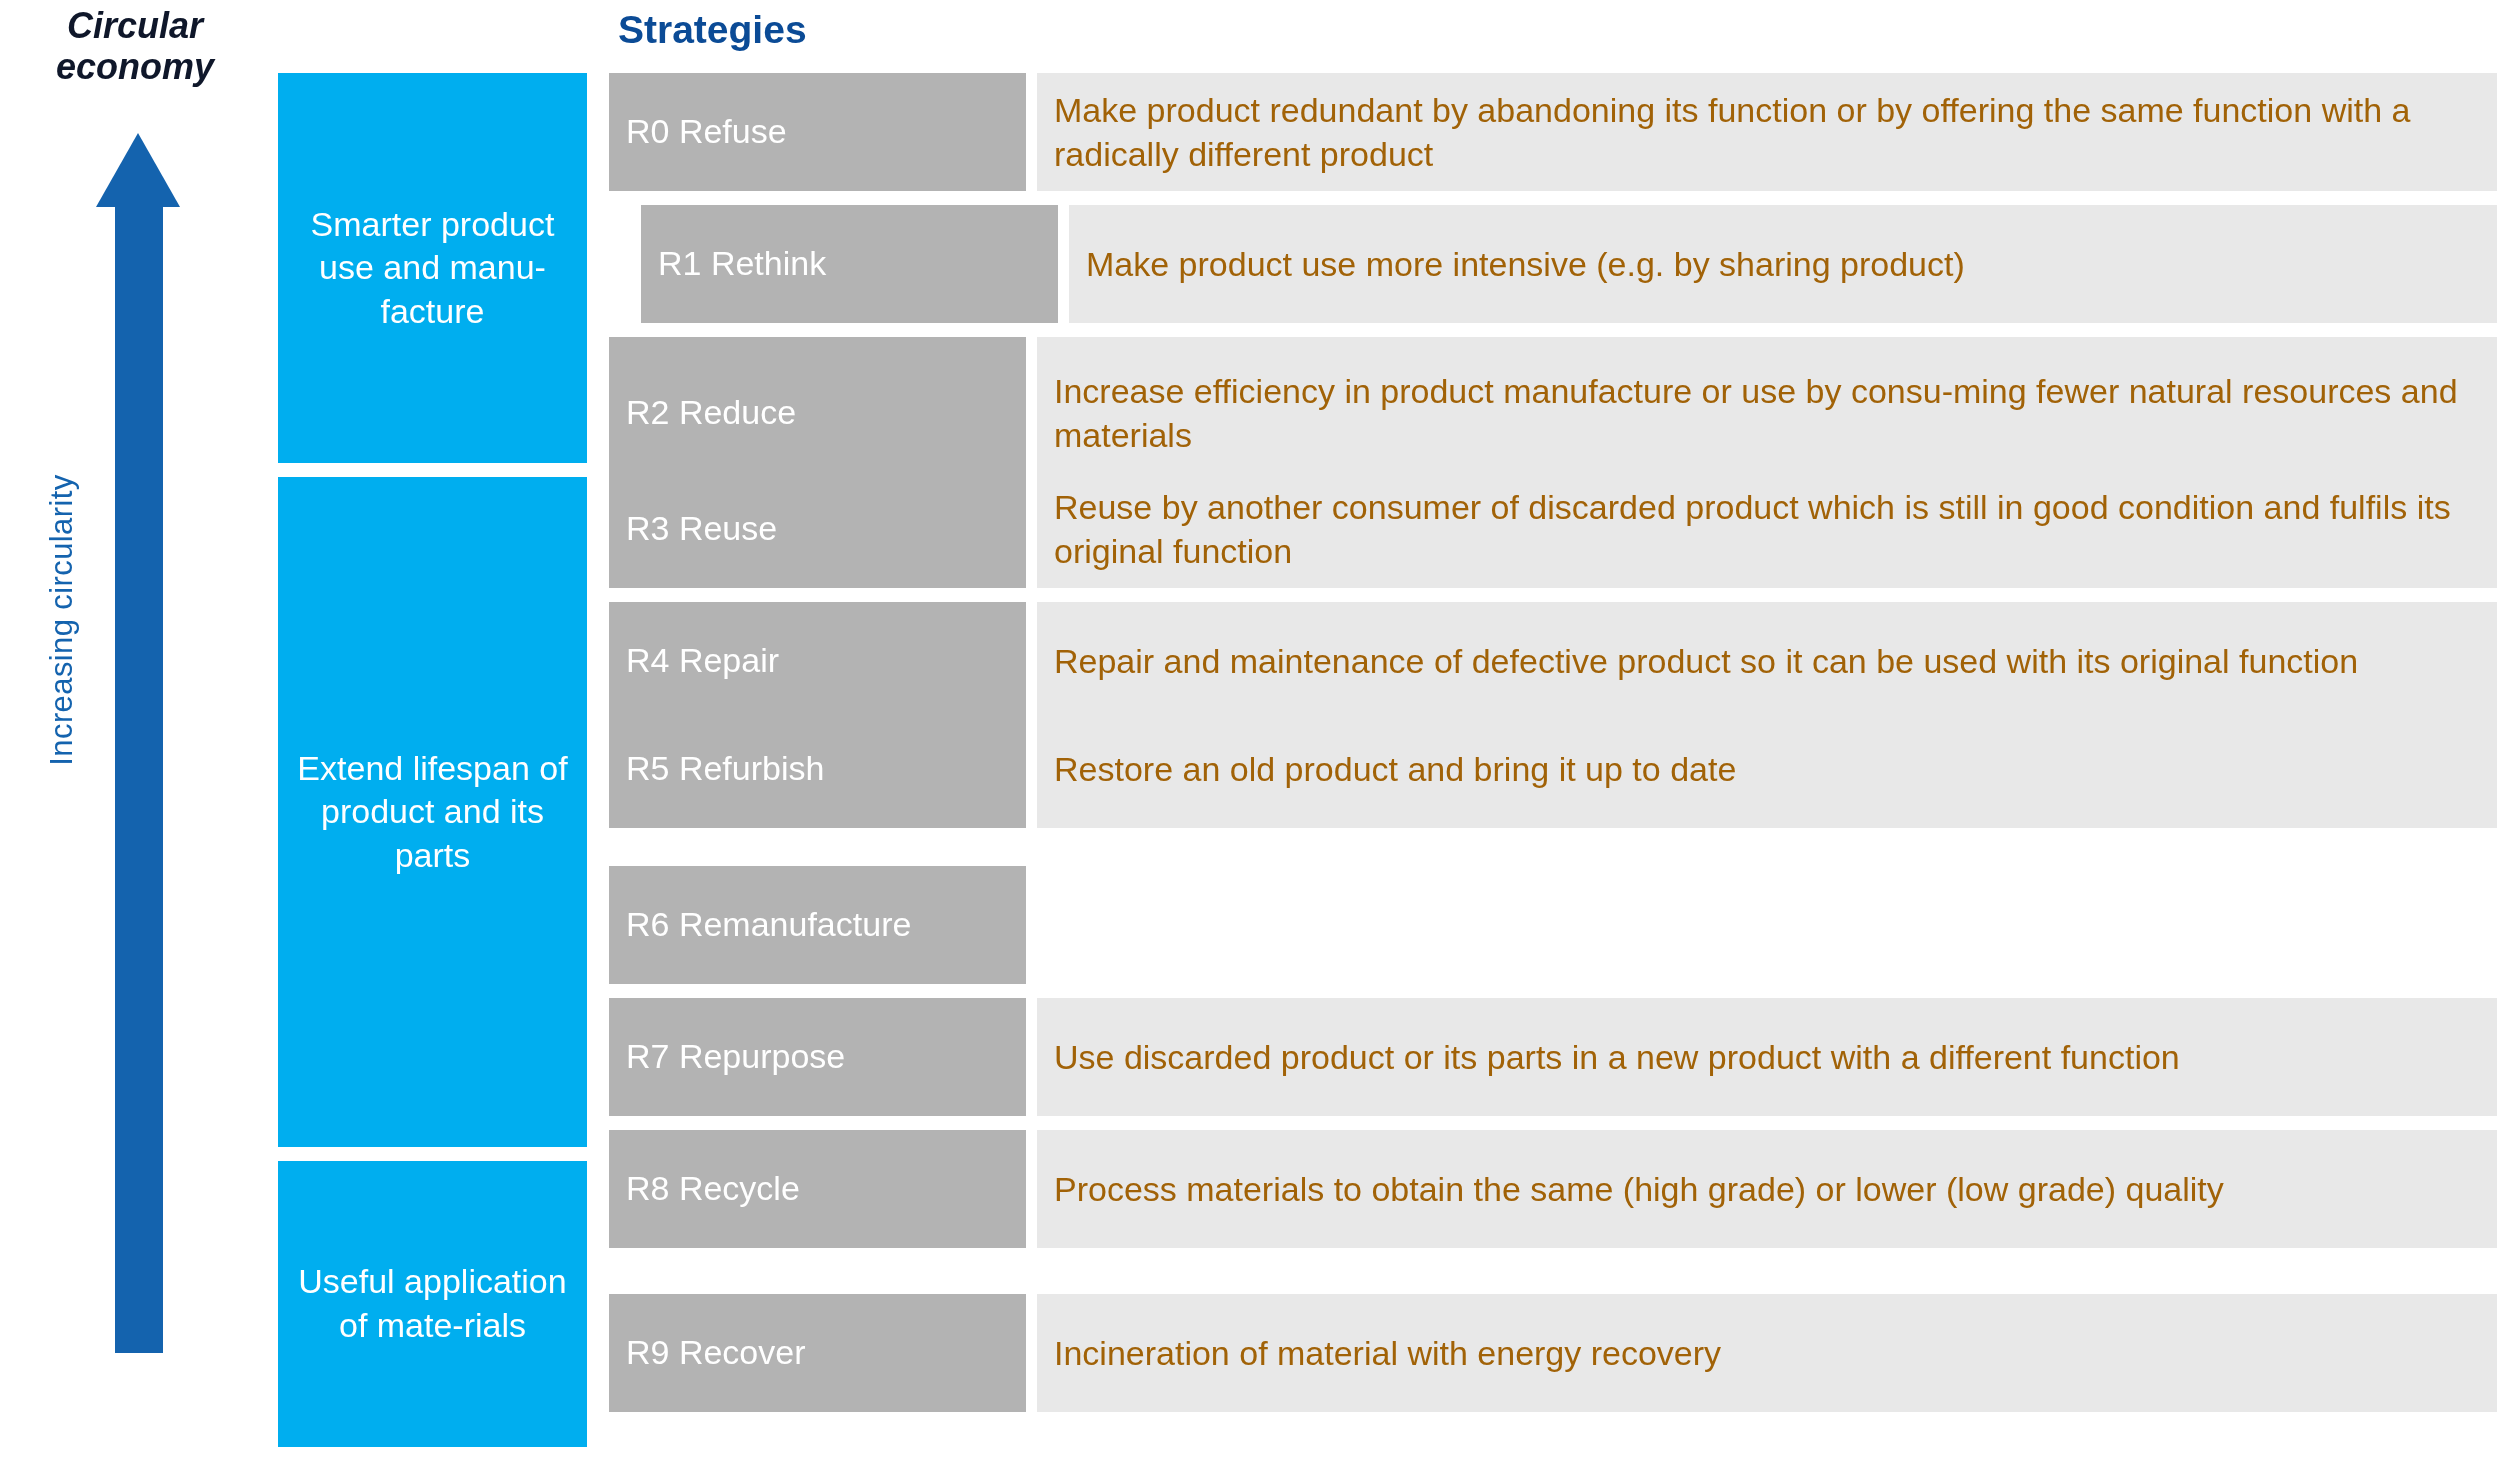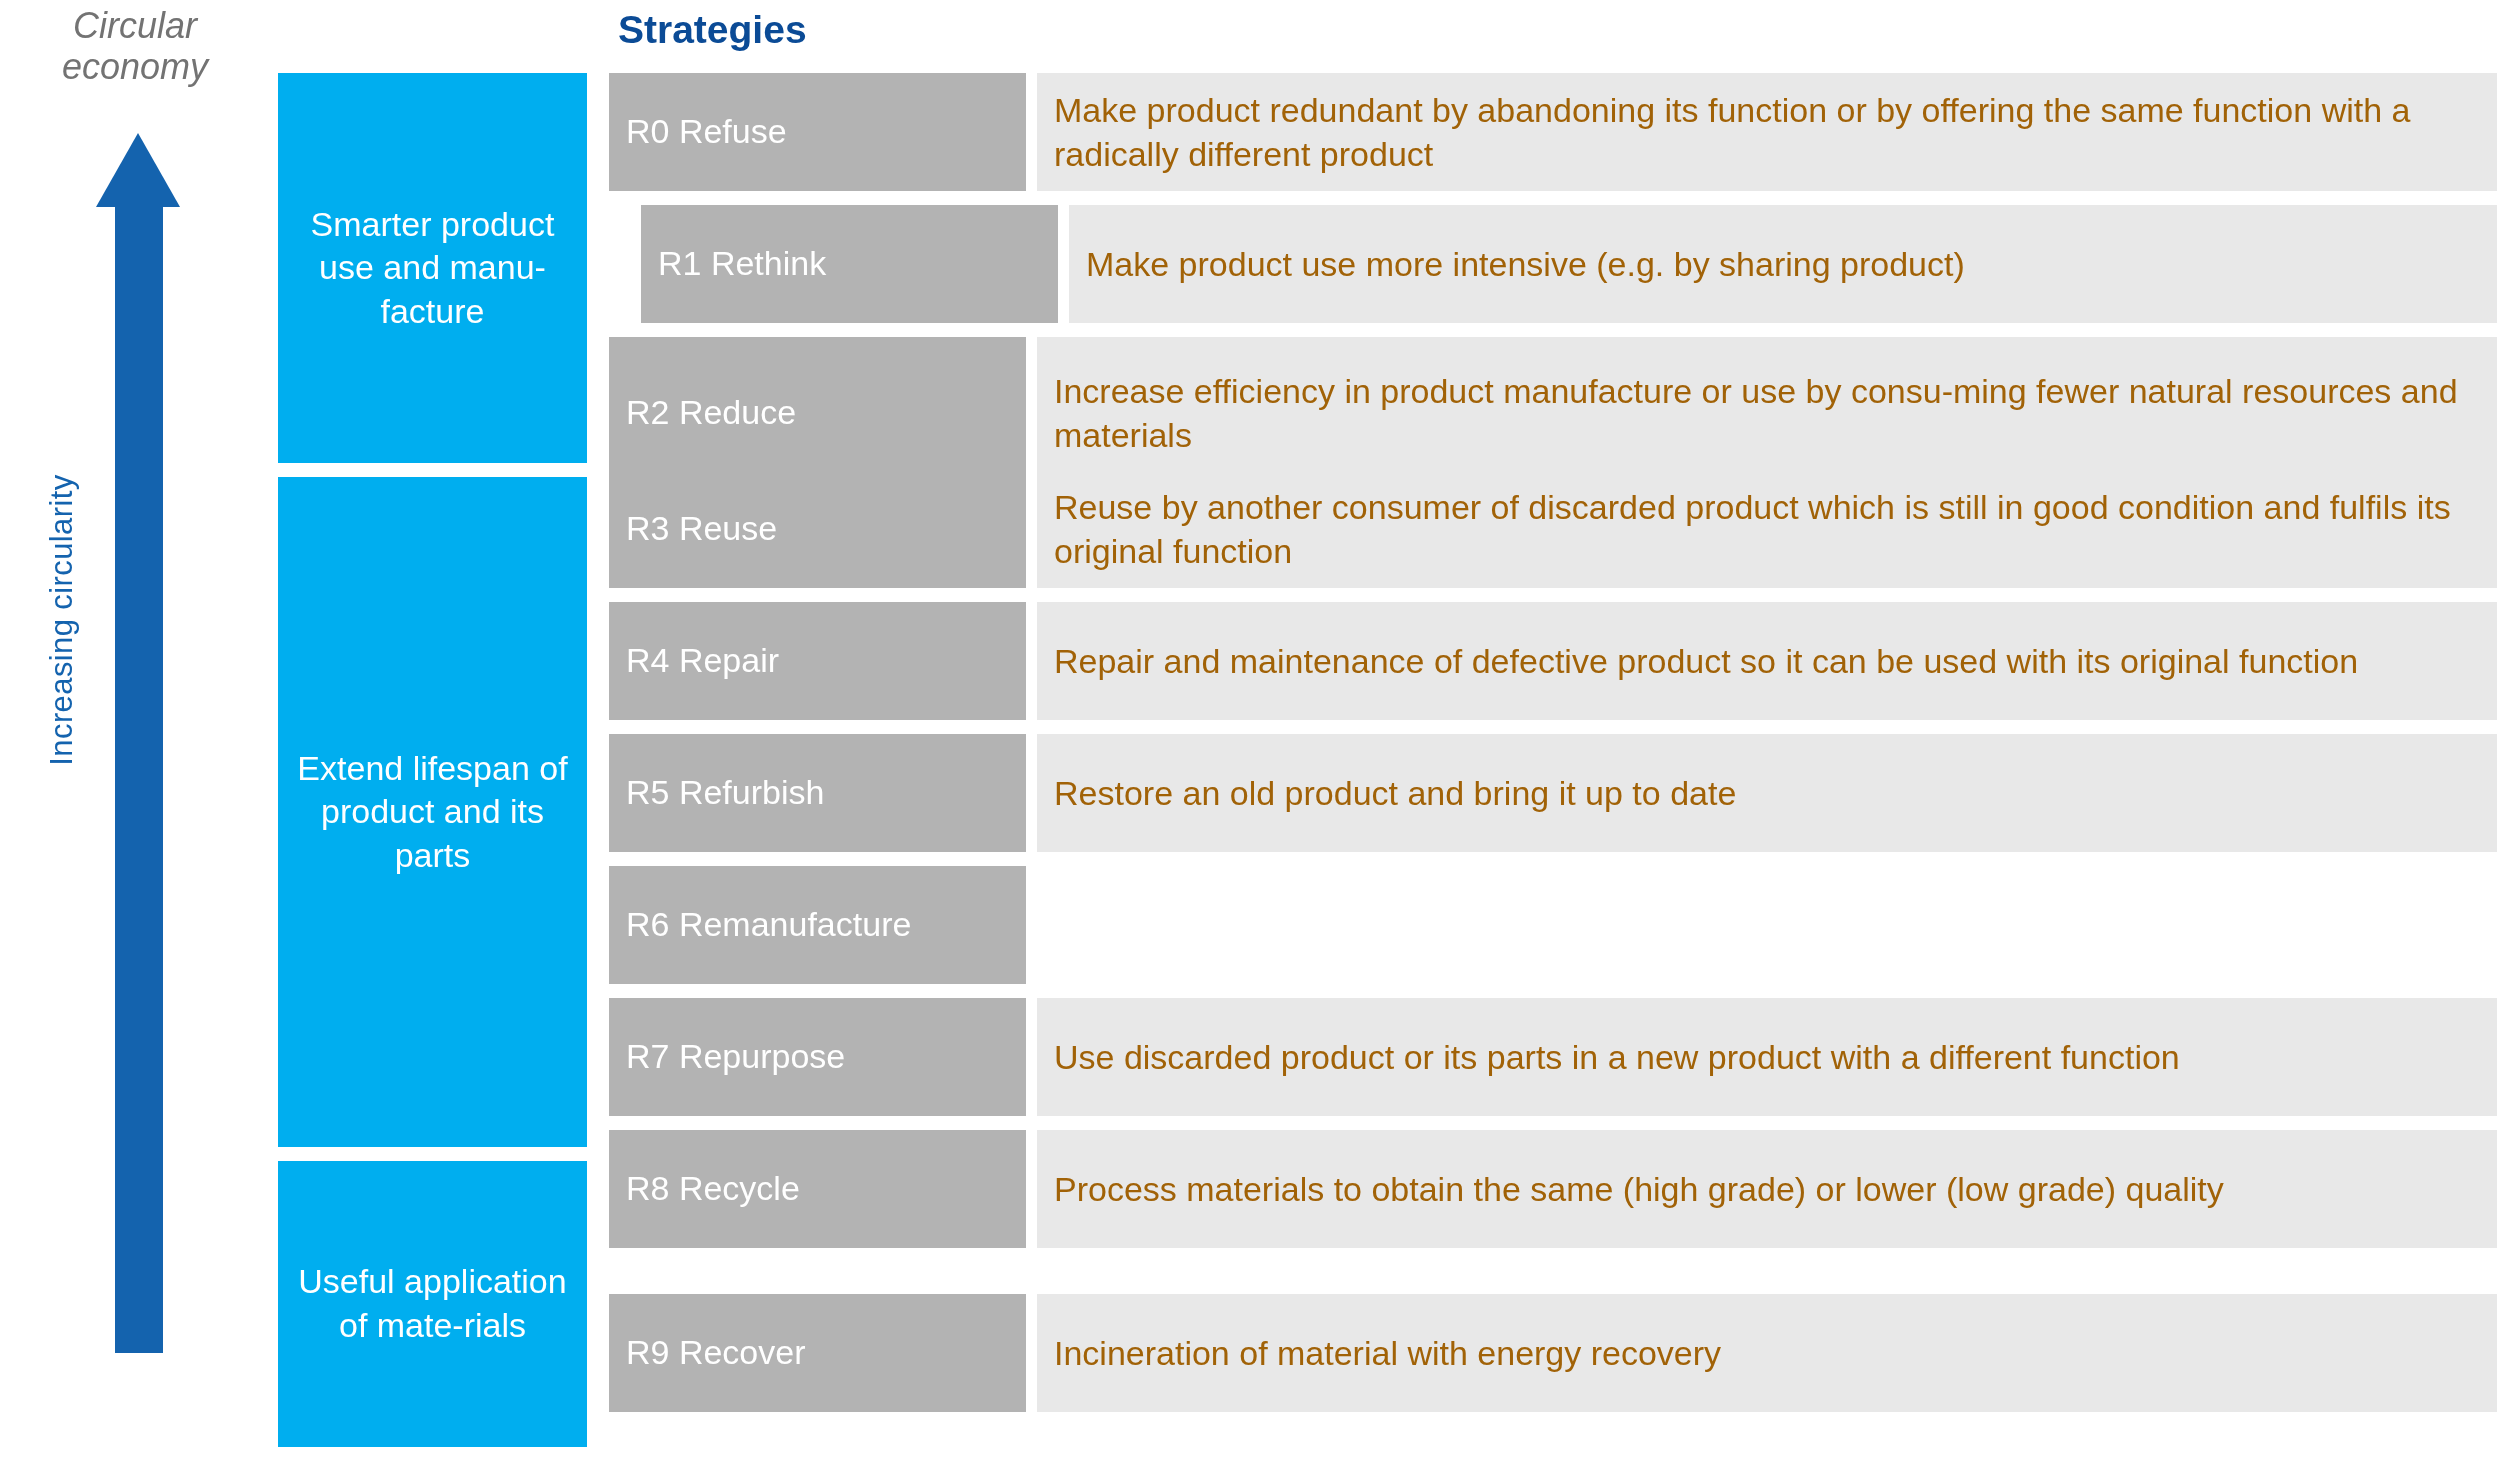--- a/index.html
+++ b/index.html
@@ -26,22 +26,22 @@
     top: 0;
     width: 270px;
     height: 1471px;
   }
   .axis-top-label {
     position: absolute;
     top: 6.2px;
     left: 0;
     width: 270px;
     text-align: center;
-    color: #737373;
-    font-weight: normal;
+    color: #0f172a;
+    font-weight: bold;
     font-style: italic;
     font-size: 36px;
     line-height: 1.12;
   }
   .axis-bottom-label {
     position: absolute;
     top: 1344px;
     left: 0;
     width: 270px;
     text-align: center;
@@ -193,21 +193,21 @@
         <div class="desc">Increase efficiency in product manufacture or use by consu-ming fewer natural resources and materials</div>
       </div>
       <div class="row" style="top: 470px; height: 118px;">
         <div class="name">R3 Reuse</div>
         <div class="desc">Reuse by another consumer of discarded product which is still in good condition and fulfils its original function</div>
       </div>
       <div class="row" style="top: 602px; height: 118px;">
         <div class="name">R4 Repair</div>
         <div class="desc">Repair and maintenance of defective product so it can be used with its original function</div>
       </div>
-      <div class="row" style="top: 734px; height: 118px;">
+      <div class="row" style="top: 710px; height: 118px;">
         <div class="name">R5 Refurbish</div>
         <div class="desc">Restore an old product and bring it up to date</div>
       </div>
       <div class="row" style="top: 866px; height: 118px;">
         <div class="name">R6 Remanufacture</div>
       </div>
       <div class="row" style="top: 998px; height: 118px;">
         <div class="name">R7 Repurpose</div>
         <div class="desc">Use discarded product or its parts in a new product with a different function</div>
       </div>

